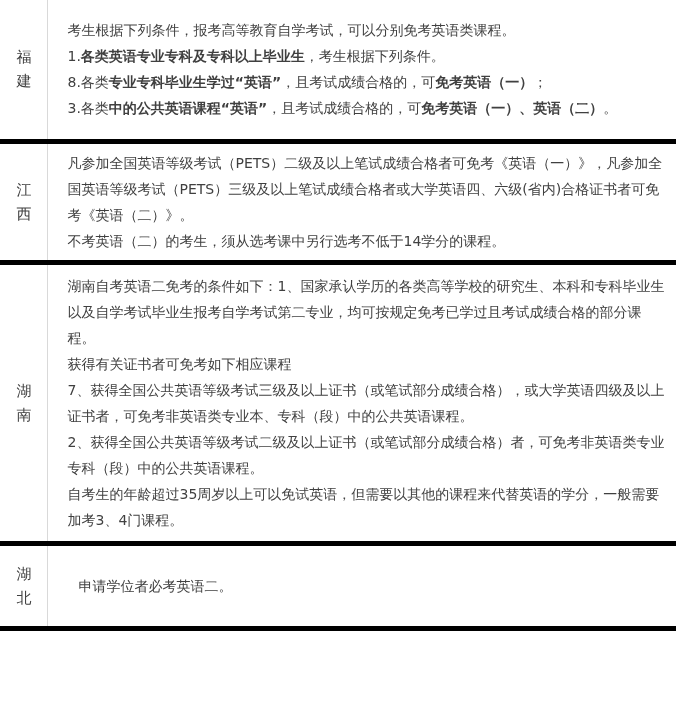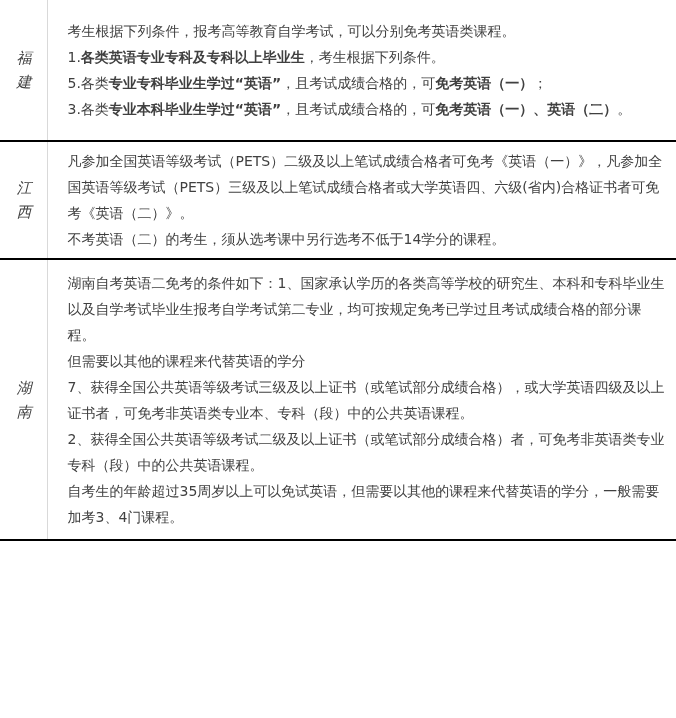--- a/index.html
+++ b/index.html
@@ -15,28 +15,27 @@
   }
   table.exemption-table {
     width: 676px;
     border-collapse: collapse;
     table-layout: fixed;
     color: #404040;
   }
   table.exemption-table td {
     box-sizing: border-box;
     vertical-align: middle;
-    border-bottom: 2px solid #000000;
+    border-bottom: 5px solid #000000;
   }
   td.province-cell {
     width: 47px;
     border-right: 1px solid #d9d9d9;
     text-align: center;
     padding: 16px;
-    font-style: italic;
   }
   .province-label {
     display: inline-block;
     width: 16px;
     font-size: 15px;
     line-height: 24px;
     word-break: break-all;
     text-align: center;
   }
   td.content-cell {
@@ -64,35 +63,41 @@
 </head>
 <body>
 
 <table class="exemption-table">
   <tbody>
       <tr>
         <td class="province-cell"><span class="province-label">福建</span></td>
         <td class="content-cell">
           <div class="para"><span class="seg-normal">考生根据下列条件，报考高等教育自学考试，可以分别免考英语类课程。</span></div>
           <div class="para"><span class="seg-normal">1.</span><span class="seg-bold">各类英语专业专科及专科以上毕业生</span><span class="seg-normal">，考生根据下列条件。</span></div>
-          <div class="para"><span class="seg-normal">5.各类</span><span class="seg-bold">专业专科毕业生学过“英语”</span><span class="seg-normal">，且考试成绩合格的，可</span><span class="seg-bold">免考英语（一）</span><span class="seg-normal">；</span></div>
-          <div class="para"><span class="seg-normal">3.各类</span><span class="seg-bold">专业本科毕业生学过“英语”</span><span class="seg-normal">，且考试成绩合格的，可</span><span class="seg-bold">免考英语（一）、英语（二）</span><span class="seg-normal">。</span></div>
+          <div class="para"><span class="seg-normal">8.各类</span><span class="seg-bold">专业专科毕业生学过“英语”</span><span class="seg-normal">，且考试成绩合格的，可</span><span class="seg-bold">免考英语（一）</span><span class="seg-normal">；</span></div>
+          <div class="para"><span class="seg-normal">3.各类</span><span class="seg-bold">中的公共英语课程“英语”</span><span class="seg-normal">，且考试成绩合格的，可</span><span class="seg-bold">免考英语（一）、英语（二）</span><span class="seg-normal">。</span></div>
         </td>
       </tr>
       <tr>
         <td class="province-cell"><span class="province-label">江西</span></td>
         <td class="content-cell">
           <div class="para"><span class="seg-normal">凡参加全国英语等级考试（PETS）二级及以上笔试成绩合格者可免考《英语（一）》，凡参加全国英语等级考试（PETS）三级及以上笔试成绩合格者或大学英语四、六级(省内)合格证书者可免考《英语（二）》。</span></div>
           <div class="para"><span class="seg-normal">不考英语（二）的考生，须从选考课中另行选考不低于14学分的课程。</span></div>
         </td>
       </tr>
       <tr>
         <td class="province-cell"><span class="province-label">湖南</span></td>
         <td class="content-cell">
           <div class="para"><span class="seg-normal">湖南自考英语二免考的条件如下：1、国家承认学历的各类高等学校的研究生、本科和专科毕业生以及自学考试毕业生报考自学考试第二专业，均可按规定免考已学过且考试成绩合格的部分课程。</span></div>
-          <div class="para"><span class="seg-normal">但需要以其他的课程来代替英语的学分</span></div>
+          <div class="para"><span class="seg-normal">获得有关证书者可免考如下相应课程</span></div>
           <div class="para"><span class="seg-normal">7、获得全国公共英语等级考试三级及以上证书（或笔试部分成绩合格），或大学英语四级及以上证书者，可免考非英语类专业本、专科（段）中的公共英语课程。</span></div>
           <div class="para"><span class="seg-normal">2、获得全国公共英语等级考试二级及以上证书（或笔试部分成绩合格）者，可免考非英语类专业专科（段）中的公共英语课程。</span></div>
           <div class="para"><span class="seg-normal">自考生的年龄超过35周岁以上可以免试英语，但需要以其他的课程来代替英语的学分，一般需要加考3、4门课程。</span></div>
+        </td>
+      </tr>
+      <tr>
+        <td class="province-cell"><span class="province-label">湖北</span></td>
+        <td class="content-cell">
+          <div class="para"><span class="seg-normal">申请学位者必考英语二。</span></div>
         </td>
       </tr>
     </tbody>
 </table>
 
 </body></html>

